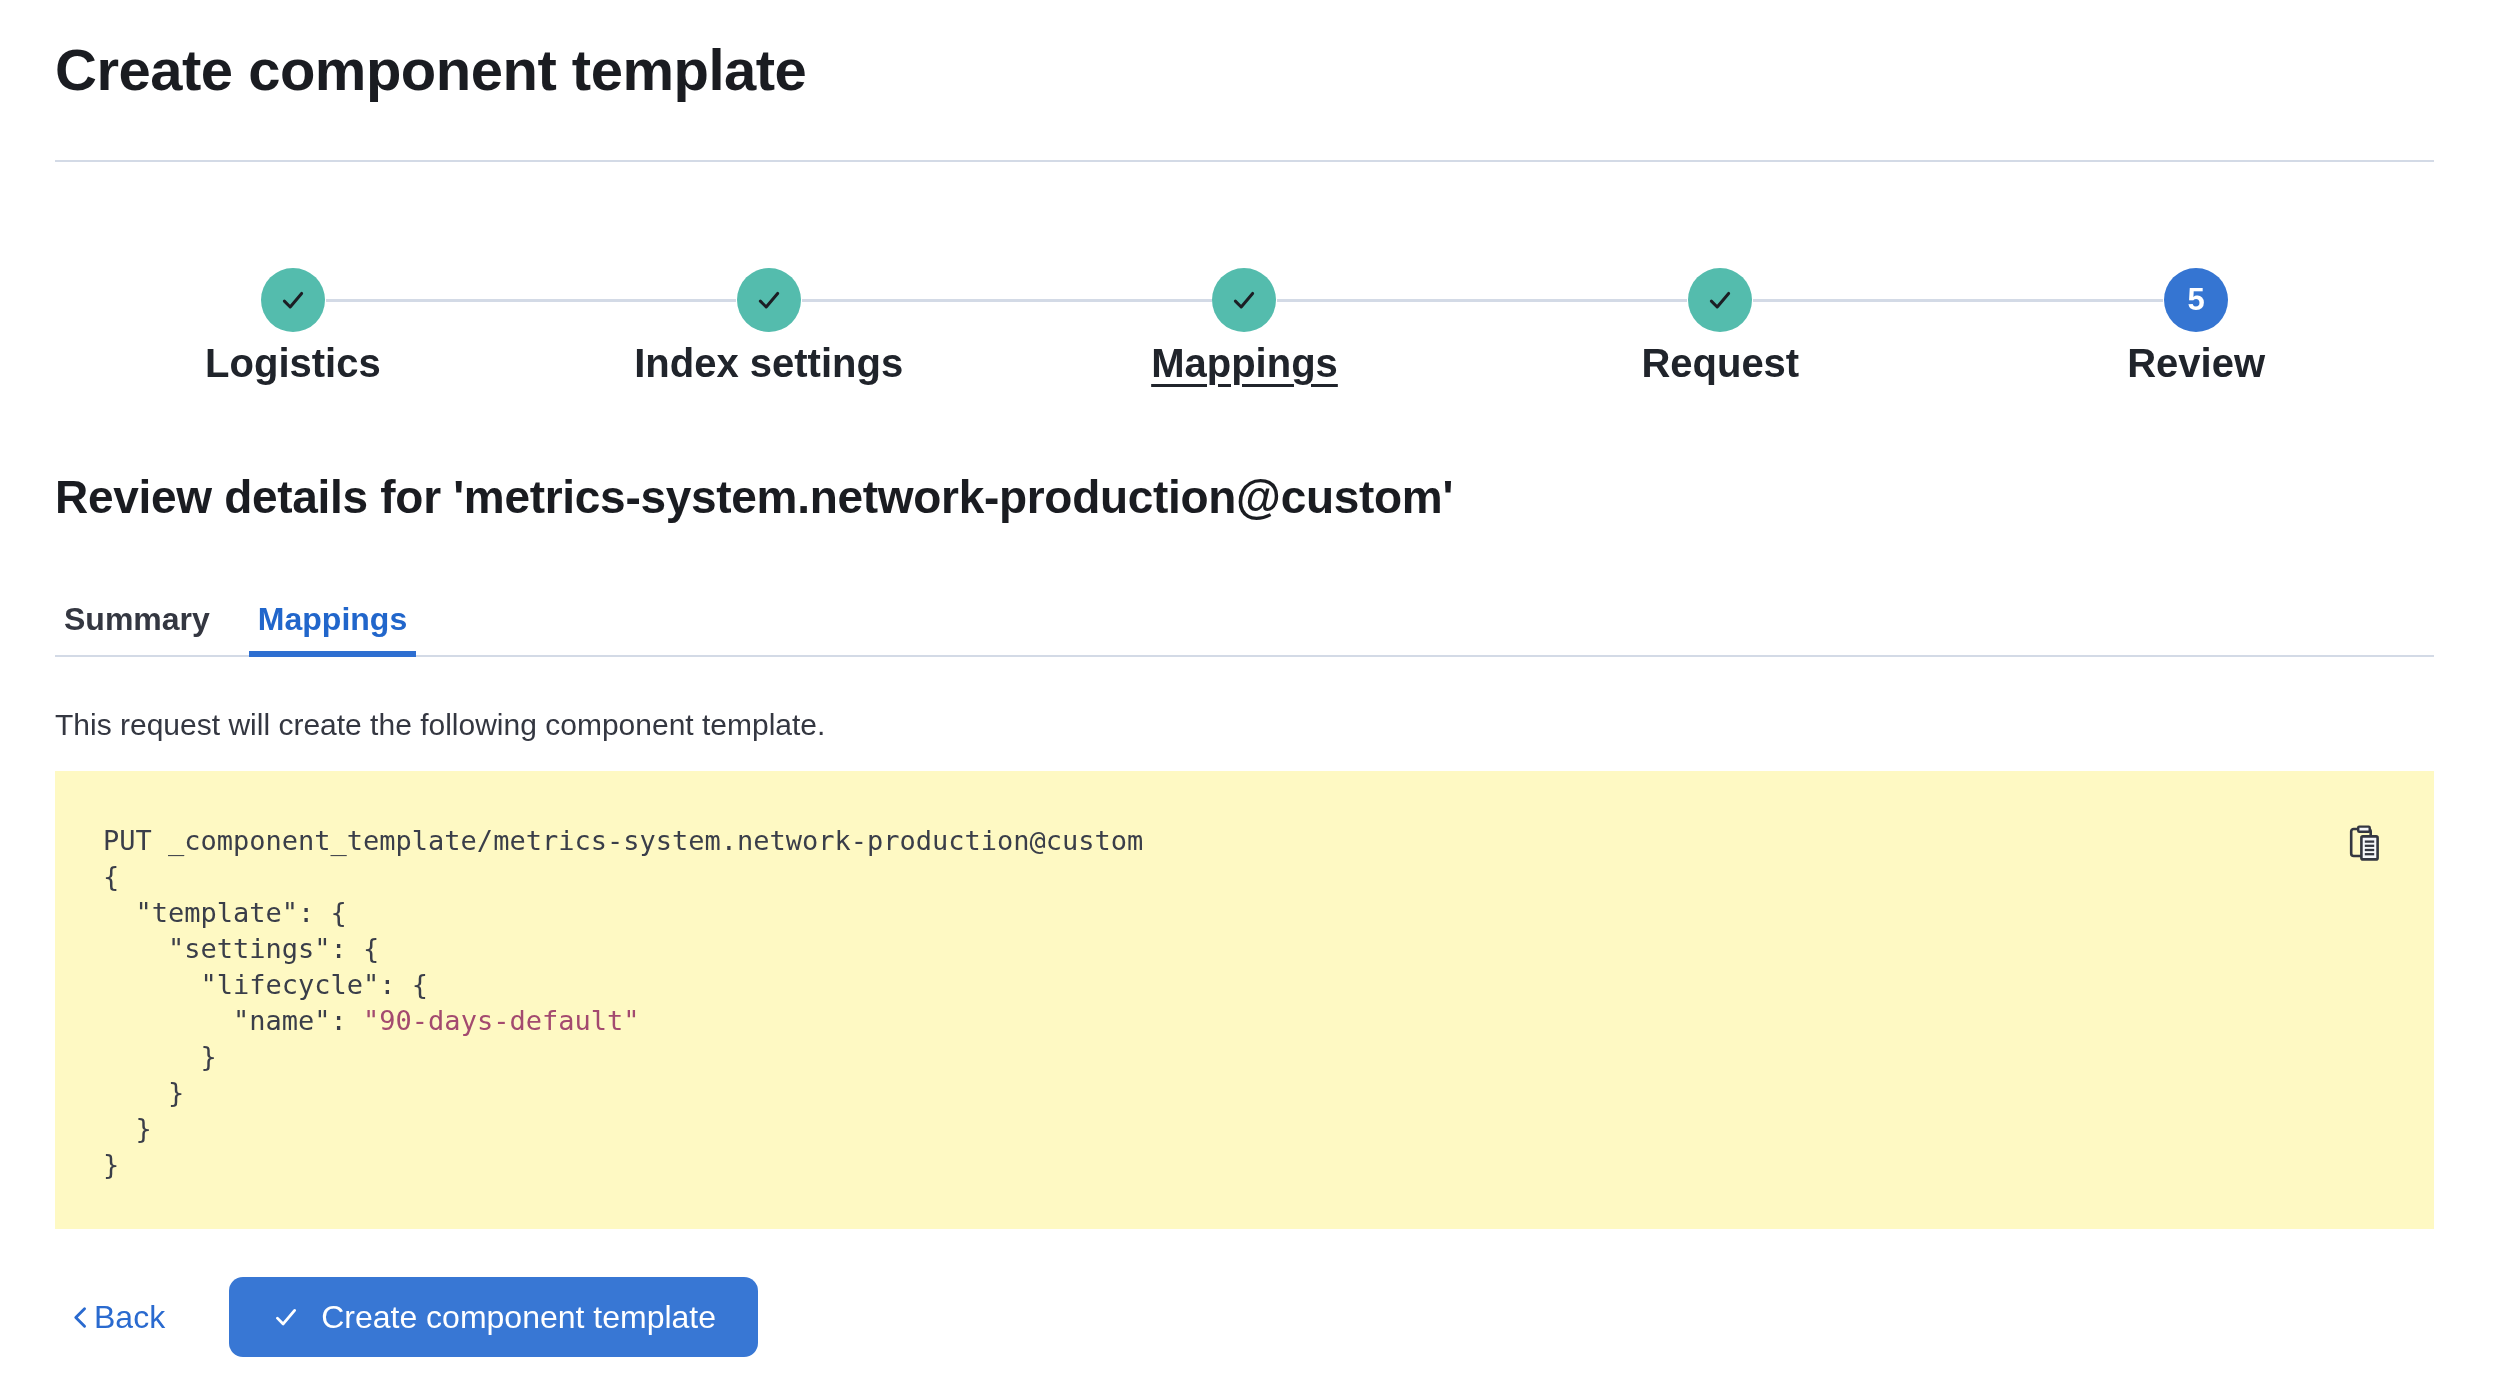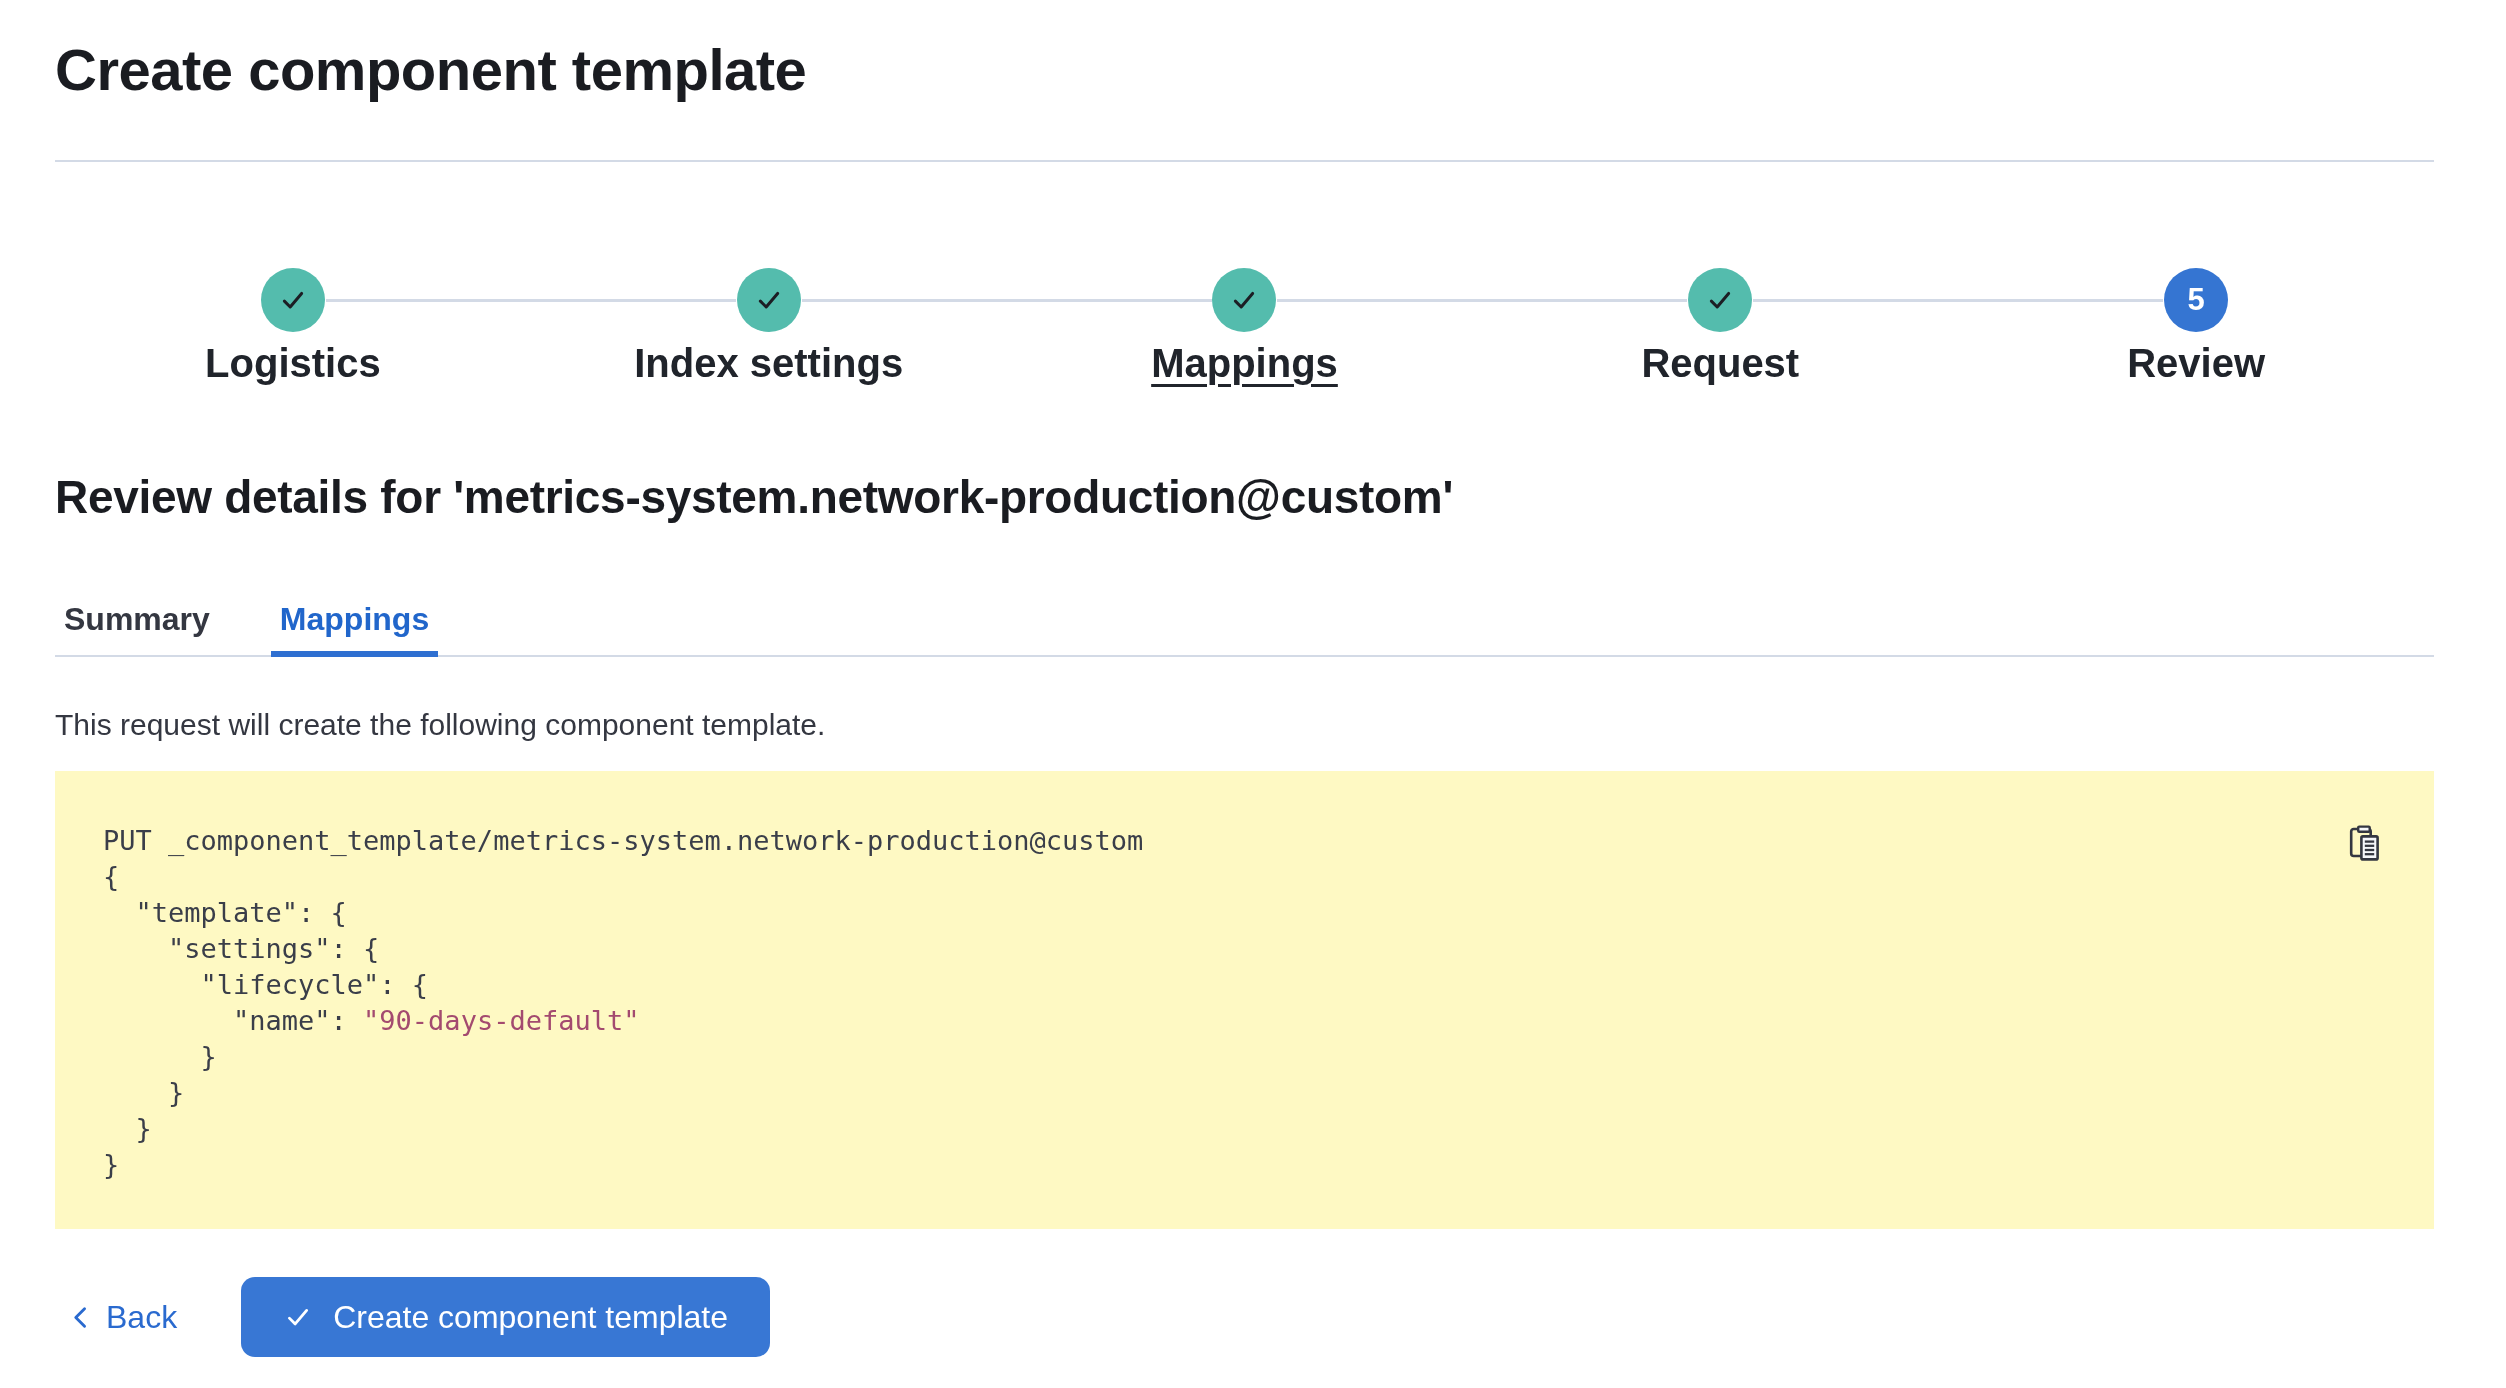--- a/index.html
+++ b/index.html
@@ -50,21 +50,21 @@
     text-decoration: underline; text-decoration-thickness: 3px; text-underline-offset: 7px;
   }
 
   
   .review-heading {
     margin: 86px 0 0; font-size: 46px; line-height: 56px; font-weight: 700;
     color: #1a1c21; letter-spacing: -0.3px;
   }
 
   
-  .tabs { display: flex; gap: 52px; margin-top: 74px; border-bottom: 2px solid #D3DAE6; }
+  .tabs { display: flex; gap: 30px; margin-top: 74px; border-bottom: 2px solid #D3DAE6; }
   .tab {
     position: relative; background: none; border: none; padding: 0 9px 16px;
     font-family: inherit; font-size: 32px; line-height: 40px; font-weight: 600;
     color: #343741; cursor: pointer;
   }
   .tab.active { color: #2166CB; }
   .tab.active::after {
     content: ""; position: absolute; left: 0; right: 0; bottom: -2px;
     height: 6px; background: #2E6FD1;
   }
@@ -85,21 +85,21 @@
   .code-line { white-space: pre; }
   .tok-string { color: #A34A6F; }
   .copy-btn {
     position: absolute; top: 50px; right: 50px;
     background: none; border: none; padding: 4px; cursor: pointer; line-height: 0;
   }
 
   
   .footer { display: flex; align-items: center; margin-top: 48px; }
   .back-link {
-    display: inline-flex; align-items: center; gap: 12px; padding-left: 12px;
+    display: inline-flex; align-items: center; padding-left: 12px;
     color: #2A6ACF; font-size: 32px; line-height: 40px; font-weight: 500;
     text-decoration: none; cursor: pointer;
   }
   .submit-btn {
     display: inline-flex; align-items: center; gap: 20px; margin-left: 64px;
     height: 80px; padding: 0 42px; background: #3877D4; color: #ffffff;
     border: none; border-radius: 14px; font-family: inherit;
     font-size: 32px; font-weight: 500; cursor: pointer;
   }
   .icon { display: inline-block; line-height: 0; }

